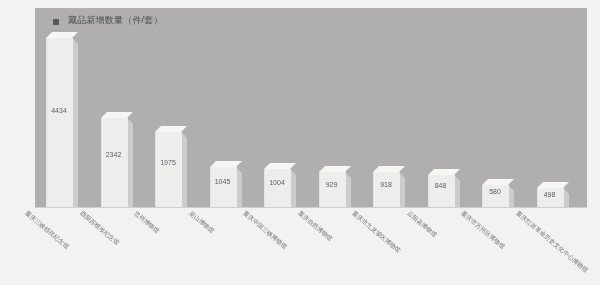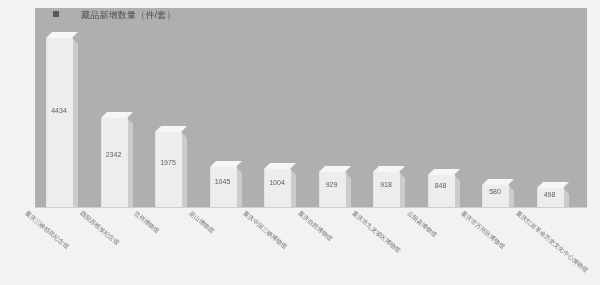--- a/index.html
+++ b/index.html
@@ -35,22 +35,22 @@
     box-sizing: border-box;
   }
 
   
   #legend {
     position: absolute;
     left: 53px;
     top: 11px;
     height: 14px;
     display: flex;
-    align-items: flex-start;
-    gap: 22px;
+    align-items: flex-end;
+    gap: 9px;
     white-space: nowrap;
   }
   #legend .swatch {
     width: 6px;
     height: 6px;
     background: #55585c;
     display: block;
   }
   #legend .legend-label {
     font-size: 9px;

